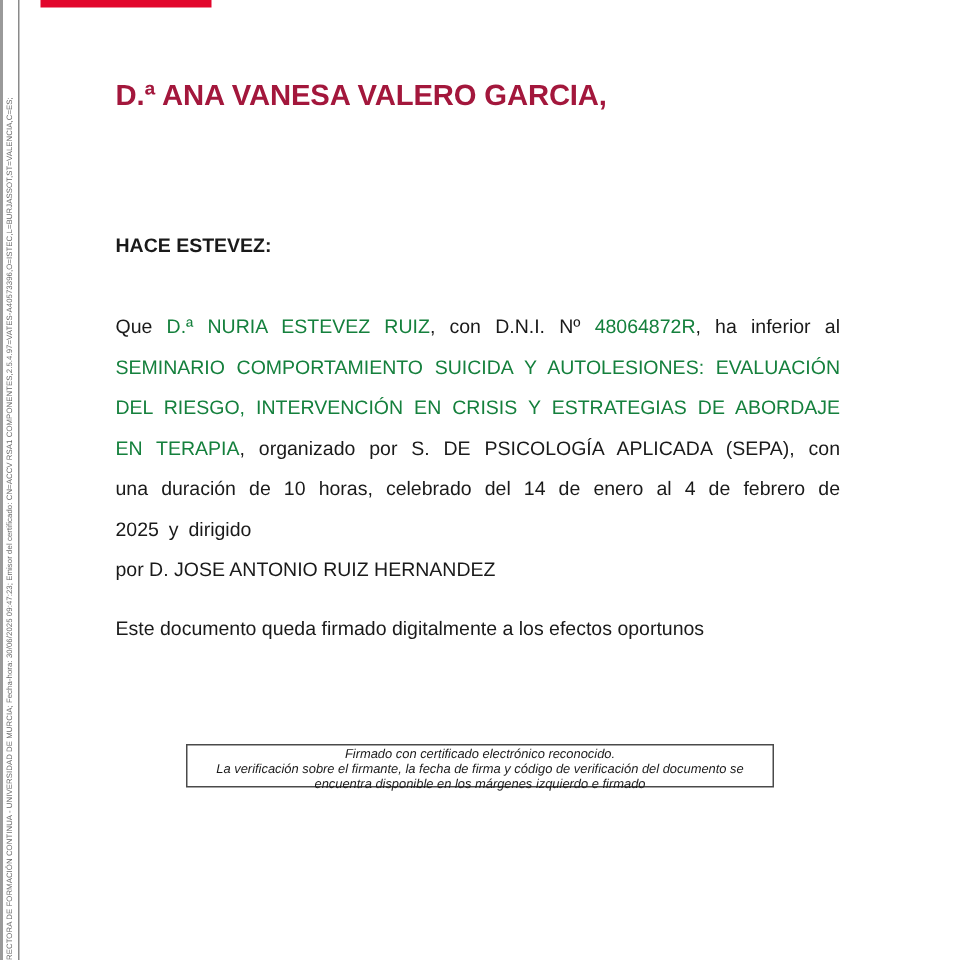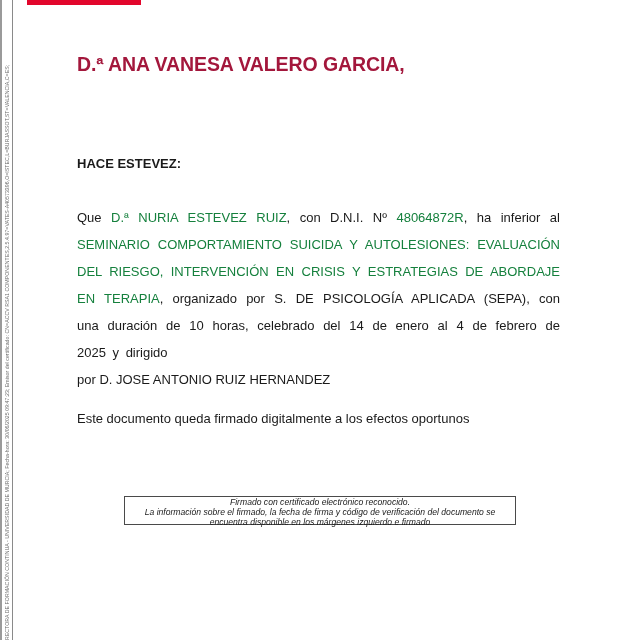--- a/index.html
+++ b/index.html
@@ -77,15 +77,15 @@
   <span class="hl">D.ª NURIA ESTEVEZ RUIZ</span><span>, con D.N.I. Nº</span>
   <span class="hl">48064872R</span><span>, ha inferior al</span>
   <span class="hl">SEMINARIO COMPORTAMIENTO SUICIDA Y AUTOLESIONES: EVALUACIÓN DEL RIESGO, INTERVENCIÓN EN CRISIS Y ESTRATEGIAS DE ABORDAJE EN TERAPIA</span><span>, organizado por S. DE PSICOLOGÍA APLICADA (SEPA), con una duración de 10 horas, celebrado del 14 de enero al 4 de febrero de 2025 y dirigido</span>
   <br><span class="last-line">por D. JOSE ANTONIO RUIZ HERNANDEZ</span>
 </div>
 
 <div class="firmado">Este documento queda firmado digitalmente a los efectos oportunos</div>
 
 <div class="sig-box">
   <div>Firmado con certificado electrónico reconocido.</div>
-  <div>La información sobre el firmado, la fecha de firma y código de verificación del documento se</div>
+  <div>La verificación sobre el firmante, la fecha de firma y código de verificación del documento se</div>
   <div>encuentra disponible en los márgenes izquierdo e firmado</div>
 </div>
 
 </body></html>

